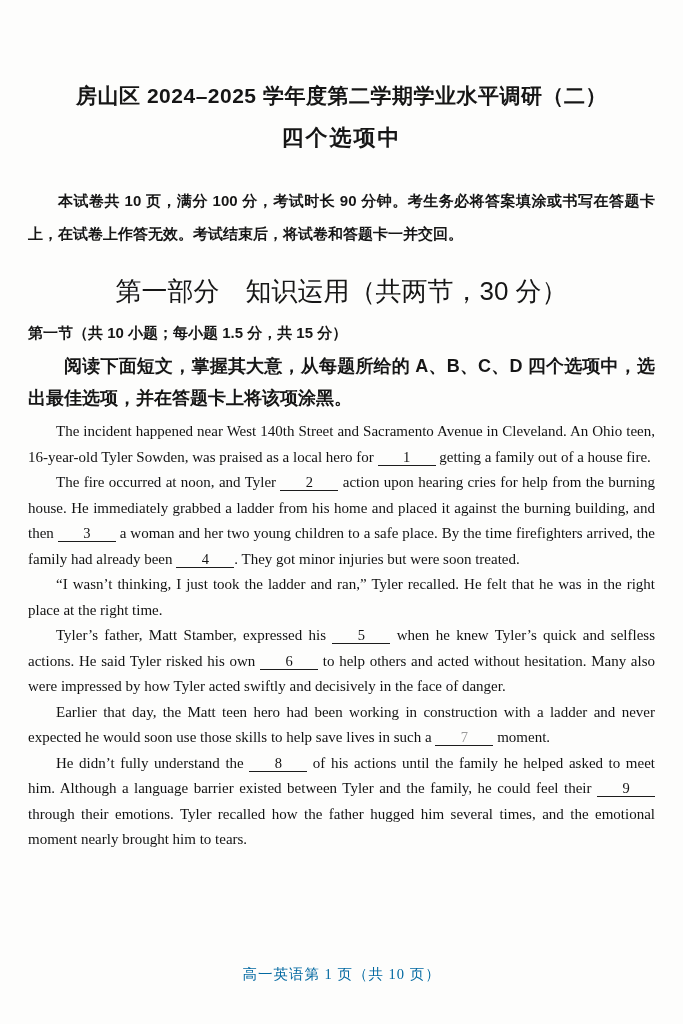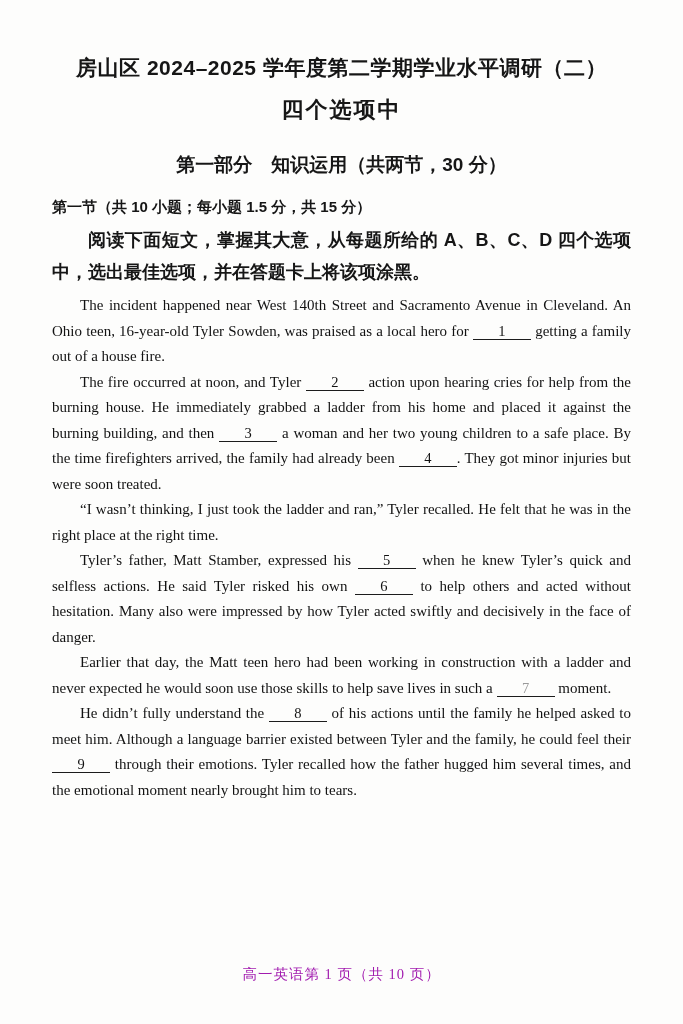--- a/index.html
+++ b/index.html
@@ -9,21 +9,21 @@
     font-family: "Liberation Serif", serif;
   }
   .page {
     position: relative;
     width: 683px; height: 1024px;
     background: #fdfdfc;
     color: #161616;
     overflow: hidden;
     box-sizing: border-box;
   }
-  .content { padding: 0 52px; }
+  .content { padding: 0 28px; margin-top: 28px; }
 
   .title-main {
     margin: 0; padding-top: 54px;
     text-align: center;
     font-family: "Liberation Sans", sans-serif;
     font-weight: 700;
     font-size: 21px;
     line-height: 28px;
     letter-spacing: 0.5px;
   }
@@ -42,22 +42,22 @@
     font-weight: 700;
     font-size: 15px;
     line-height: 33px;
     text-align: justify;
     text-indent: 2em;
   }
   .part-heading {
     margin: 28px 0 0 0;
     text-align: center;
     font-family: "Liberation Sans", sans-serif;
-    font-weight: 700;
-    font-size: 19px;
+    font-weight: 400;
+    font-size: 26px;
     line-height: 26px;
   }
   .section-heading {
     margin: 17px 0 0 0;
     font-family: "Liberation Sans", sans-serif;
     font-weight: 700;
     font-size: 15px;
     line-height: 24px;
   }
   .instructions {
@@ -90,34 +90,35 @@
     text-indent: 0;
   }
   .blank.faint { color: #9a9a9a; }
   .footer {
     position: absolute;
     left: 0; right: 0;
     bottom: 40px;
     text-align: center;
     font-family: "Liberation Serif", serif;
     font-size: 14.5px;
-    color: #a21caf;
+    color: #0369a1;
     letter-spacing: 1px;
   }
 </style>
 </head>
 <body>
 
 <div class="page">
   <div class="content">
 
     <h1 class="title-main">房山区 2024–2025 学年度第二学期学业水平调研（二）</h1>
 
     <h2 class="title-sub">四个选项中</h2>
 
+    <p class="notice">本试卷共 10 页，满分 100 分，考试时长 90 分钟。考生务必将答案填涂或书写在答题卡上，在试卷上作答无效。考试结束后，将试卷和答题卡一并交回。</p>
 
     <h3 class="part-heading">第一部分　知识运用（共两节，30 分）</h3>
 
     <h4 class="section-heading">第一节（共 10 小题；每小题 1.5 分，共 15 分）</h4>
 
     <p class="instructions">阅读下面短文，掌握其大意，从每题所给的 A、B、C、D 四个选项中，选出最佳选项，并在答题卡上将该项涂黑。</p>
 
     <div class="passage">
         <p class="para"><span>The incident happened near West 140th Street and Sacramento Avenue in Cleveland. An Ohio teen, 16-year-old Tyler Sowden, was praised as a local hero for </span><span class="blank">1</span><span> getting a family out of a house fire.</span></p>
         <p class="para"><span>The fire occurred at noon, and Tyler </span><span class="blank">2</span><span> action upon hearing cries for help from the burning house. He immediately grabbed a ladder from his home and placed it against the burning building, and then </span><span class="blank">3</span><span> a woman and her two young children to a safe place. By the time firefighters arrived, the family had already been </span><span class="blank">4</span><span>. They got minor injuries but were soon treated.</span></p>

